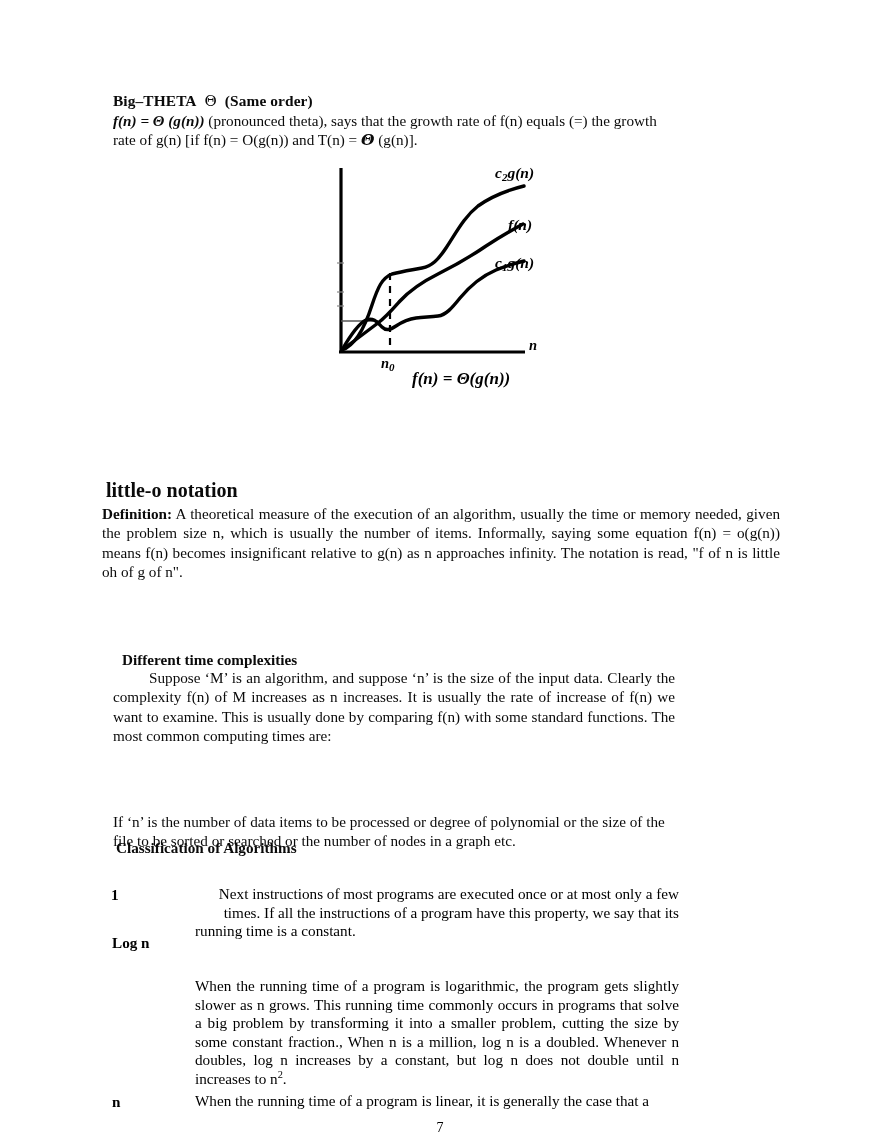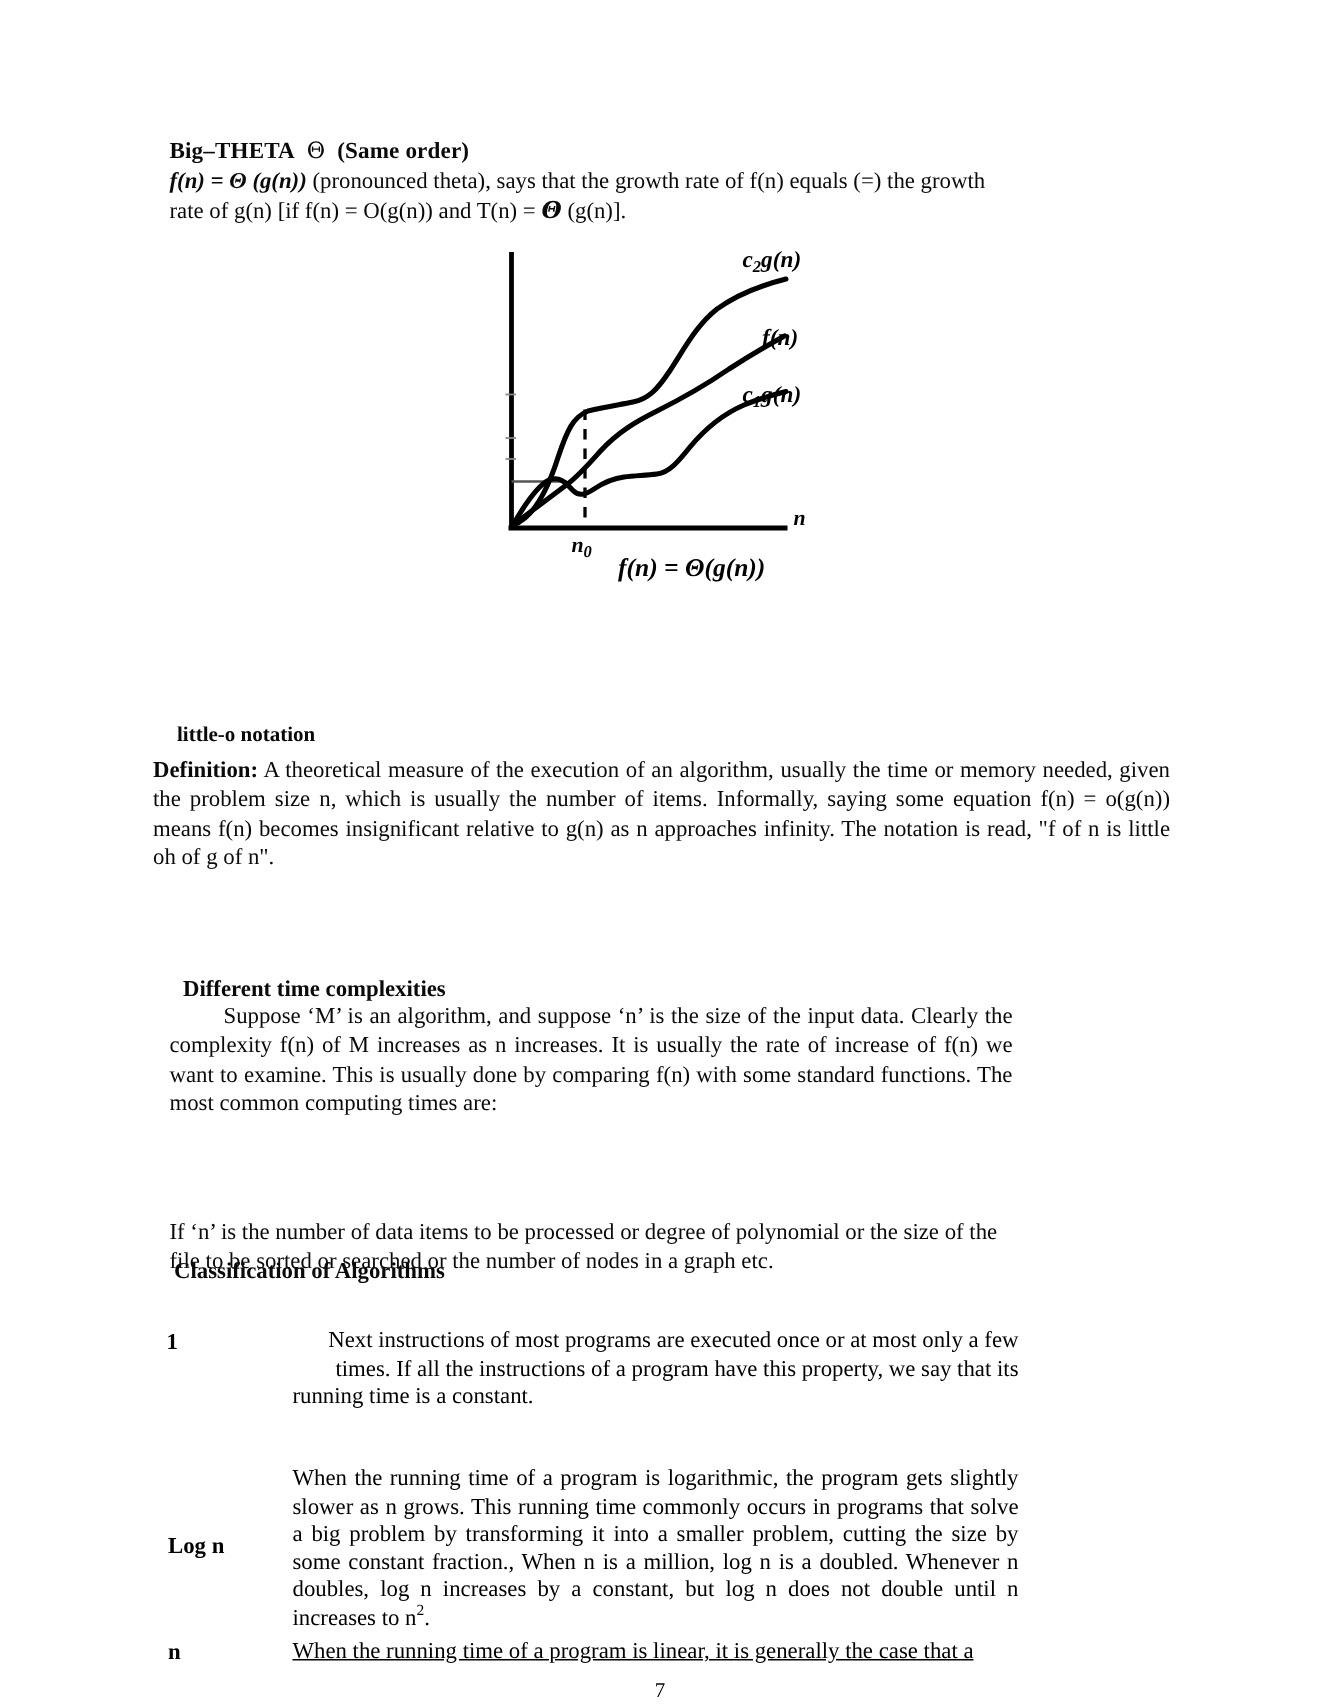--- a/index.html
+++ b/index.html
@@ -63,22 +63,22 @@
   
   #figure-theta {
     position: absolute;
     left: 320px; top: 160px;
     width: 260px; height: 235px;
   }
   #figure-theta svg { display: block; }
 
   
   #heading-little-o {
-    left: 118px; top: 481px;
-    font-size: 14px; font-weight: bold;
+    left: 106px; top: 481px;
+    font-size: 20px; font-weight: bold;
   }
   #para-little-o-def {
     left: 102px; top: 504px;
     width: 678px;
   }
   #para-little-o-formal {
     left: 102px; top: 575px;
     width: 681px;
   }
 
@@ -120,25 +120,25 @@
     font-size: 15.2px;
     line-height: 18.6px;
     width: 484px;
     text-align: justify;
     text-align-last: left;
   }
 
   #row1-label { left: 111px; top: 885px; }
   #row1-body  { left: 195px; top: 885px; text-align: right; }
 
-  #row2-label { left: 112px; top: 1021px; }
+  #row2-label { left: 112px; top: 933px; }
   #row2-body  { left: 195px; top: 977px; }
 
   #row3-label { left: 112px; top: 1092px; }
-  #row3-body  { left: 195px; top: 1092px; text-align: center; text-decoration: underline; }
+  #row3-body  { left: 195px; top: 1092px; text-align: center; }
 
   
   #page-number {
     position: absolute;
     left: 0; top: 1120px;
     width: 880px;
     text-align: center;
     font-size: 14px;
   }
 </style>

